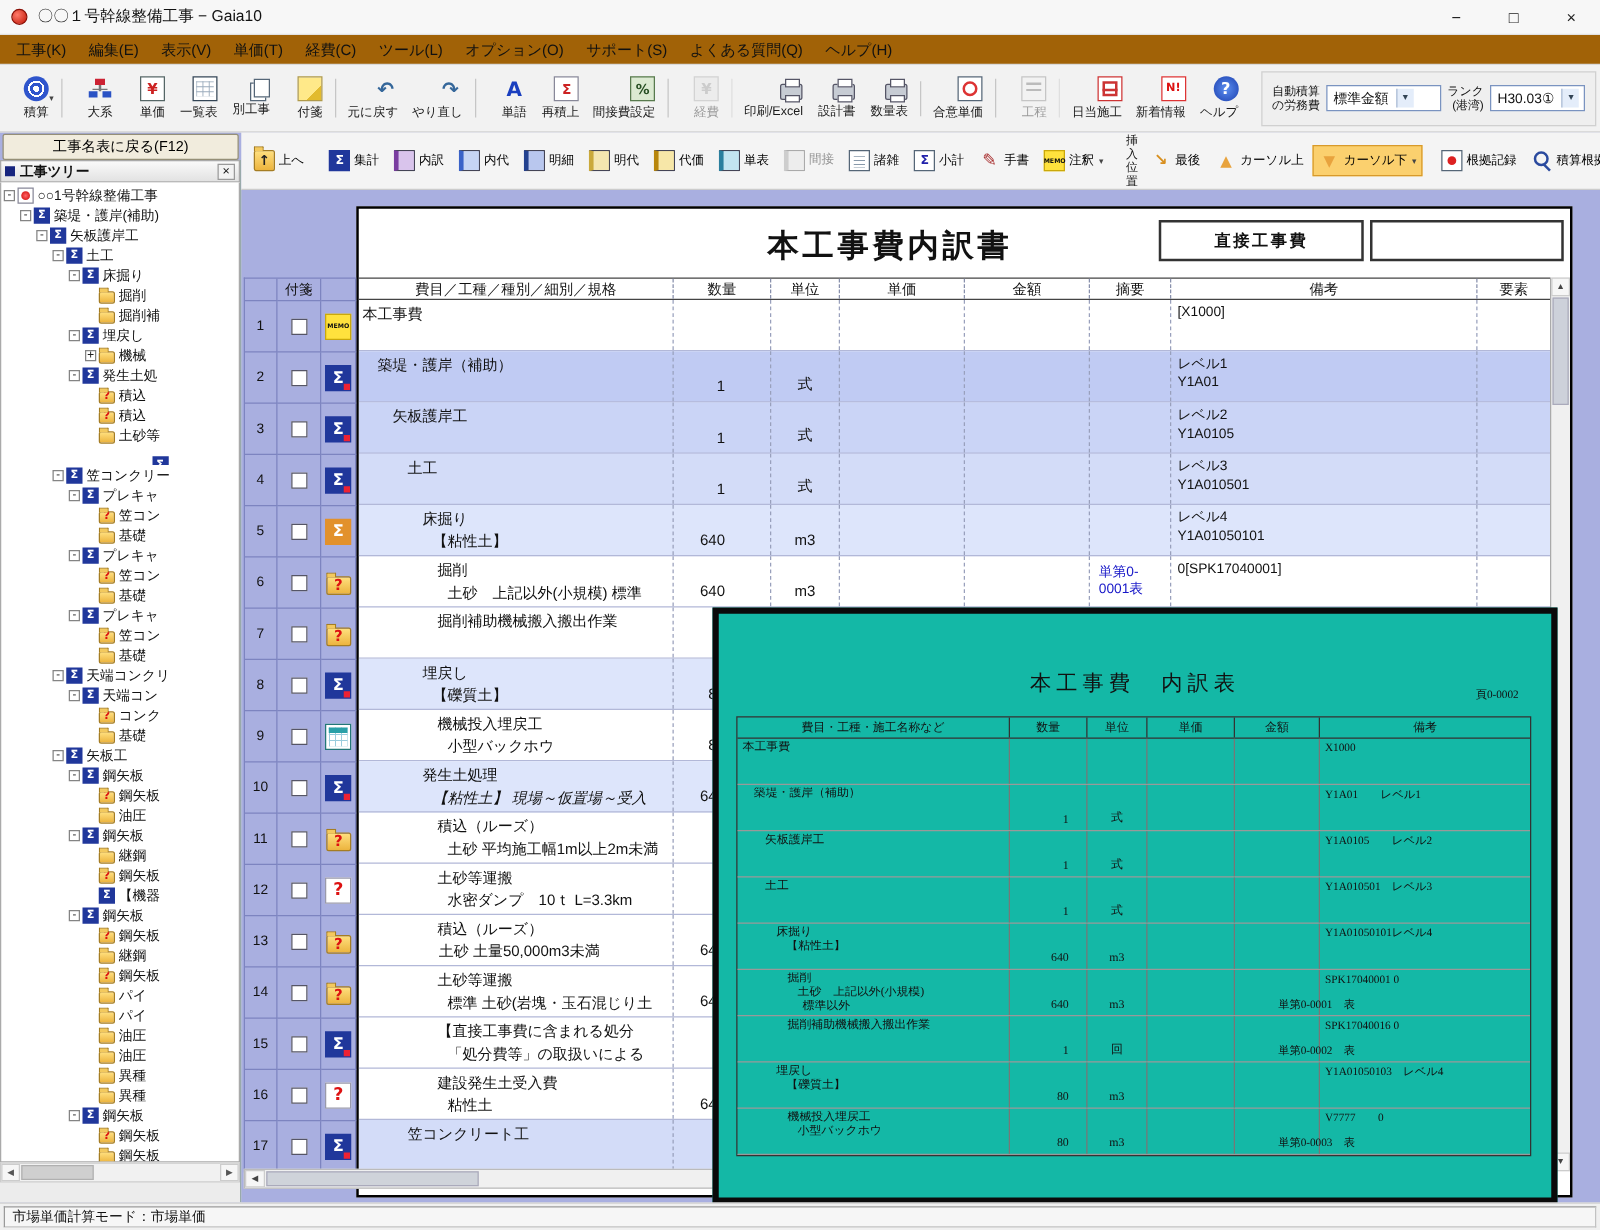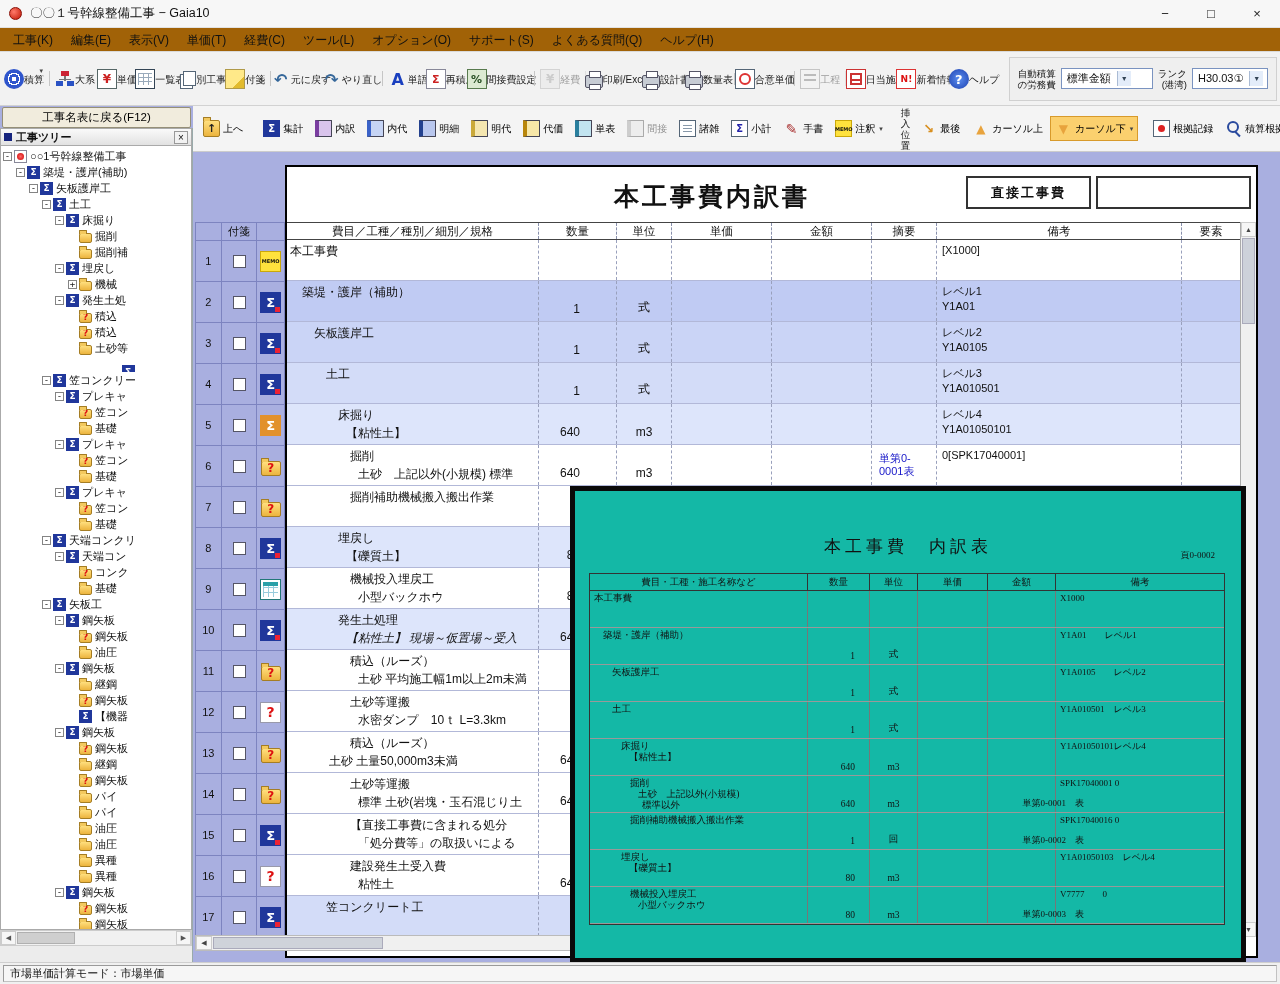--- a/index.html
+++ b/index.html
@@ -17,28 +17,28 @@
   .wbtn{width:46px;display:flex;align-items:center;justify-content:center;font-size:13px;color:#222;}
 
   
   .menubar{position:absolute;left:0;top:28px;width:1280px;height:24px;background:#a16207;
            border-bottom:1px solid #dadada;display:flex;align-items:center;padding-left:4px;z-index:30;}
   .mitem{padding:0 9px;font-size:12px;line-height:22px;}
 
   
   .toolbar1{position:absolute;left:0;top:52px;width:1280px;height:54px;background:#f2f2f2;
             border-bottom:1px solid #d2d2d2;display:flex;align-items:center;padding:0 3px;z-index:30;}
-  .tbtn{position:relative;display:flex;flex-direction:row;align-items:center;justify-content:center;
+  .tbtn{position:relative;display:flex;flex-direction:column;align-items:flex-end;justify-content:center;
         min-width:42px;padding:2px 5px 1px;border:1px solid transparent;background:none;
         font-family:inherit;}
   .tbtn .lbl{font-size:10px;white-space:nowrap;margin-top:2px;color:#1a1a1a;}
   .tbtn.sep{margin-right:9px;}
   .tbtn.sep::after{content:"";position:absolute;right:-6px;top:4px;bottom:4px;width:1px;background:#c6c6c6;}
   .tbtn.dd::before{content:"▾";position:absolute;right:1px;bottom:15px;font-size:7px;color:#444;}
-  .tbtn.disabled,.t2btn.disabled{opacity:.42;filter:grayscale(1);}
+  .tbtn.disabled,.t2btn.disabled{opacity:.42;filter:grayscale(1);font-family:Liberation Mono, monospace;}
   .tb-group{display:flex;align-items:center;gap:5px;margin-left:12px;padding:3px 8px;height:44px;
             border:1px solid #d0d0d0;background:#efefef;}
   .grouplabel{font-size:9.5px;line-height:11px;text-align:right;white-space:nowrap;}
   .grouplabel span{display:block;}
   .sel{display:flex;align-items:center;border:1px solid #7a93c0;background:#fff;height:21px;
        font-size:11px;padding-left:5px;}
   .sel .sel-text{white-space:nowrap;}
   .sel::after{content:"▼";font-size:7px;color:#345;background:#e4edfa;border-left:1px solid #aabbd4;
               padding:4px 3px;margin-left:6px;}
   .sel-labor{width:92px;}
@@ -204,21 +204,21 @@
         align-items:center;justify-content:center;}
   .cb{width:13px;height:13px;background:#fff;border:1px solid #556;}
 
   
   .sheet{position:absolute;left:285px;top:165px;width:973px;height:793px;background:#fff;
          border:2px solid #000;z-index:2;}
   .sheet-title{position:absolute;left:215px;top:13px;width:420px;text-align:center;
                font-size:25px;font-weight:bold;letter-spacing:3px;}
   .hbox{position:absolute;top:9px;height:33px;border:2px solid #333;display:flex;align-items:center;
         justify-content:center;font-size:13px;font-weight:bold;letter-spacing:2px;background:#fff;}
-  .hbox1{right:165px;width:125px;}
+  .hbox1{right:165px;width:164px;}
   .hbox2{right:5px;width:155px;}
   .shead{position:absolute;left:0;top:55px;right:16px;height:18px;display:flex;
          border-top:1px solid #444;border-bottom:1px solid #444;}
   .shc{display:flex;align-items:center;justify-content:center;font-size:11.5px;
        border-right:1px dashed #8890ac;overflow:hidden;white-space:nowrap;}
   .w-item{width:252px;}.w-qty{width:78px;}.w-unit{width:55px;}.w-price{width:100px;}
   .w-amt{width:100px;}.w-sum{width:65px;}.w-rem{width:245px;}.w-elem{width:58px;border-right:none;}
   .sbody{position:absolute;left:0;top:73px;right:16px;height:697px;overflow:hidden;}
   .srow{display:flex;height:41px;border-bottom:1px solid #b2b8d8;position:relative;}
   .srow[data-bg="lv1"]{background:#c0cbf3;}
@@ -1189,21 +1189,21 @@
           </div>
           <div class="c c-rem" data-name="remarks-cell">
             <div></div>
             <div></div>
           </div>
           <div class="c c-elem" data-name="element-cell"></div>
         </div>
         <div class="srow" data-name="sheet-row" data-bg="plain">
           <div class="c c-item" data-name="item-cell">
             <div class="l1" style="padding-left: 63px;">積込（ルーズ）</div>
-            <div class="l2" style="padding-left: 42px;">土砂 土量50,000m3未満</div>
+            <div class="l2" style="padding-left: 42px; margin-left: 22px;">土砂 土量50,000m3未満</div>
           </div>
           <div class="c c-qty" data-name="quantity-cell">640</div>
           <div class="c c-unit" data-name="unit-cell"></div>
           <div class="c c-price" data-name="unit-price-cell"></div>
           <div class="c c-amt" data-name="amount-cell"></div>
           <div class="c c-sum" data-name="summary-cell">
             <div></div>
             <div></div>
           </div>
           <div class="c c-rem" data-name="remarks-cell">

